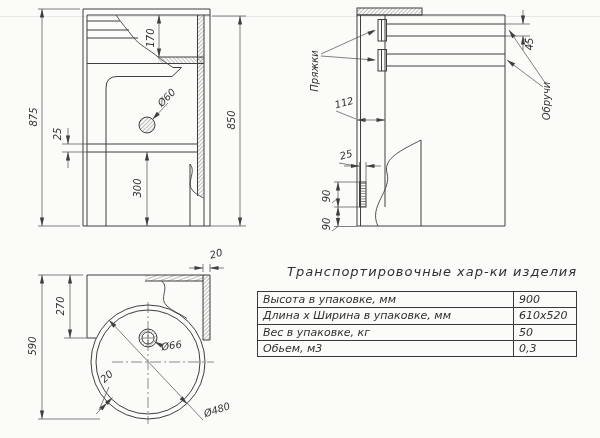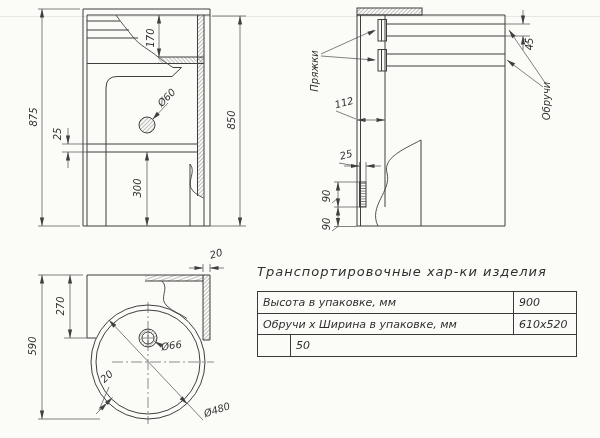--- a/index.html
+++ b/index.html
@@ -1,21 +1,21 @@
 <!DOCTYPE html>
 <html><head>
 <meta charset="utf-8">
 <style>
   html,body{margin:0;padding:0;background:#e9e9e7;}
   .stage{position:relative;width:600px;height:438px;background:#fbfbf8;overflow:hidden;
          font-family:"DejaVu Sans",sans-serif;}
   .stage svg{position:absolute;left:0;top:0;}
   svg text{font-family:"DejaVu Sans",sans-serif;font-style:italic;fill:#333;
            font-size:10px;text-anchor:middle;}
-  .drawing-title{position:absolute;left:257px;top:264px;width:320px;text-align:left;
+  .drawing-title{position:absolute;left:257px;top:264px;width:320px;text-align:right;
          font-style:italic;font-size:13px;color:#2f2f2f;letter-spacing:1px;white-space:nowrap;}
   .tbl{position:absolute;left:257px;top:291px;width:320px;height:66px;
        border:1.4px solid #3a3a3a;box-sizing:border-box;display:flex;flex-direction:column;}
   .tbl-row{flex:1;display:flex;border-top:1.2px solid #3a3a3a;box-sizing:border-box;text-align:right;}
   .tbl-row:first-child{border-top:none;}
   .tbl-cell{font-style:italic;font-size:11px;color:#2f2f2f;display:flex;align-items:center;
             padding-left:5px;box-sizing:border-box;white-space:nowrap;overflow:hidden;}
   .tbl-label{flex:1;}
   .tbl-value{width:63px;border-left:1.2px solid #3a3a3a;margin-left:32px;}
 </style>
@@ -187,21 +187,26 @@
 </svg>
 
   <div class="drawing-title">Транспортировочные хар-ки изделия</div>
 
   <div class="tbl">
     <div class="tbl-row">
       <div class="tbl-cell tbl-label">Высота в упаковке, мм</div>
       <div class="tbl-cell tbl-value">900</div>
     </div>
     <div class="tbl-row">
-      <div class="tbl-cell tbl-label">Обручи х Ширина в упаковке, мм</div>
+      <div class="tbl-cell tbl-label">Длина х Ширина в упаковке, мм</div>
       <div class="tbl-cell tbl-value">610х520</div>
     </div>
     <div class="tbl-row">
+      <div class="tbl-cell tbl-label">Вес в упаковке, кг</div>
       <div class="tbl-cell tbl-value">50</div>
     </div>
+    <div class="tbl-row">
+      <div class="tbl-cell tbl-label">Обьем, м3</div>
+      <div class="tbl-cell tbl-value">0,3</div>
+    </div>
   </div>
 
 </div>
 
 </body></html>

